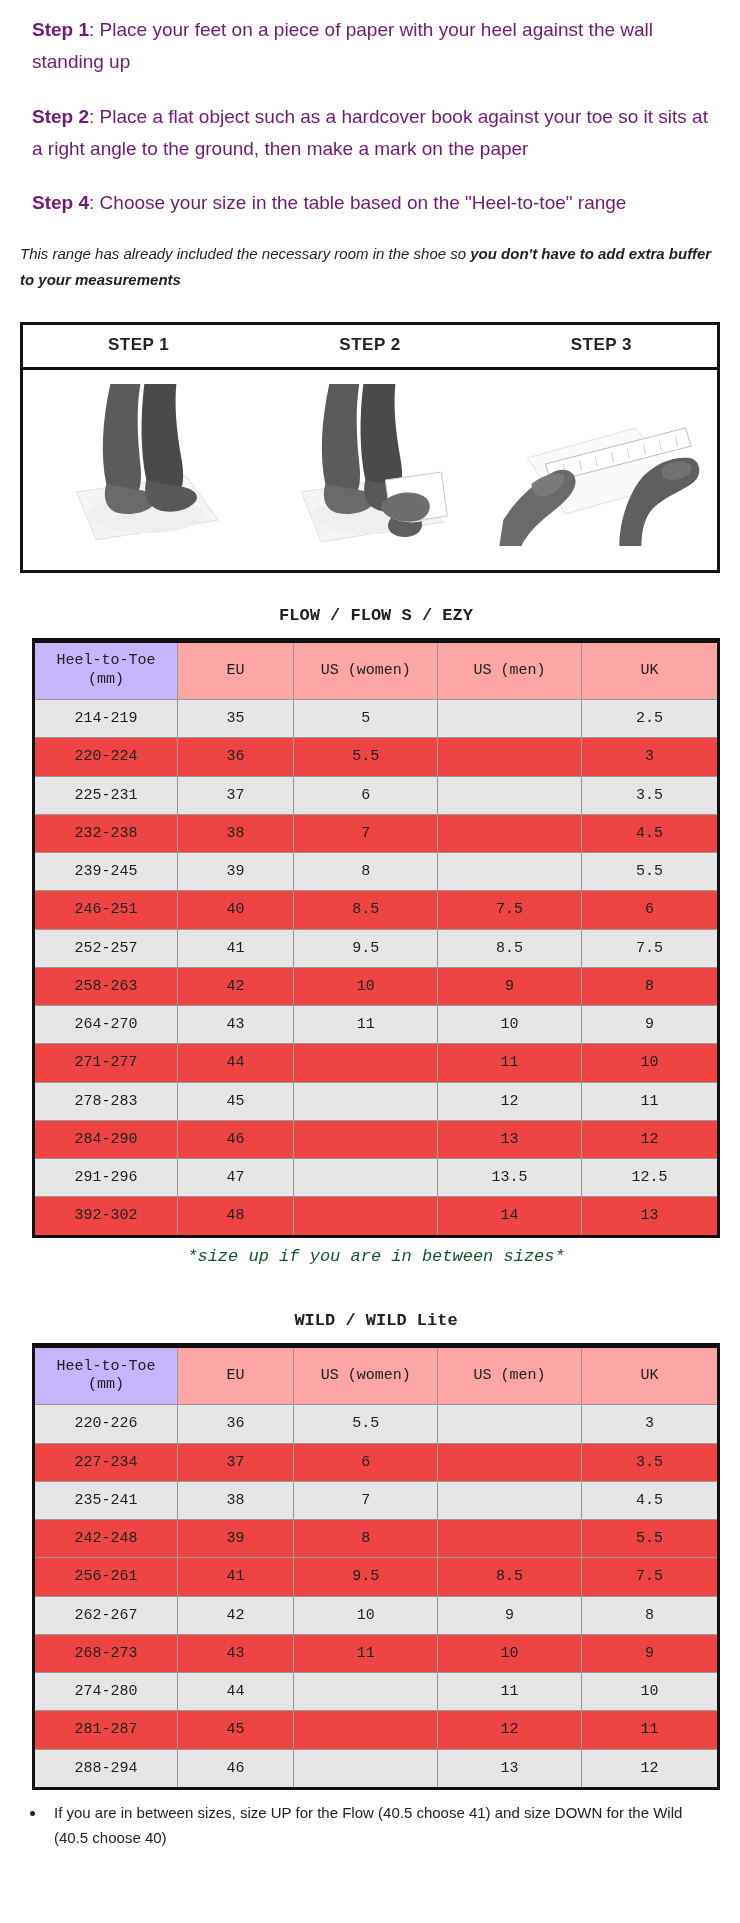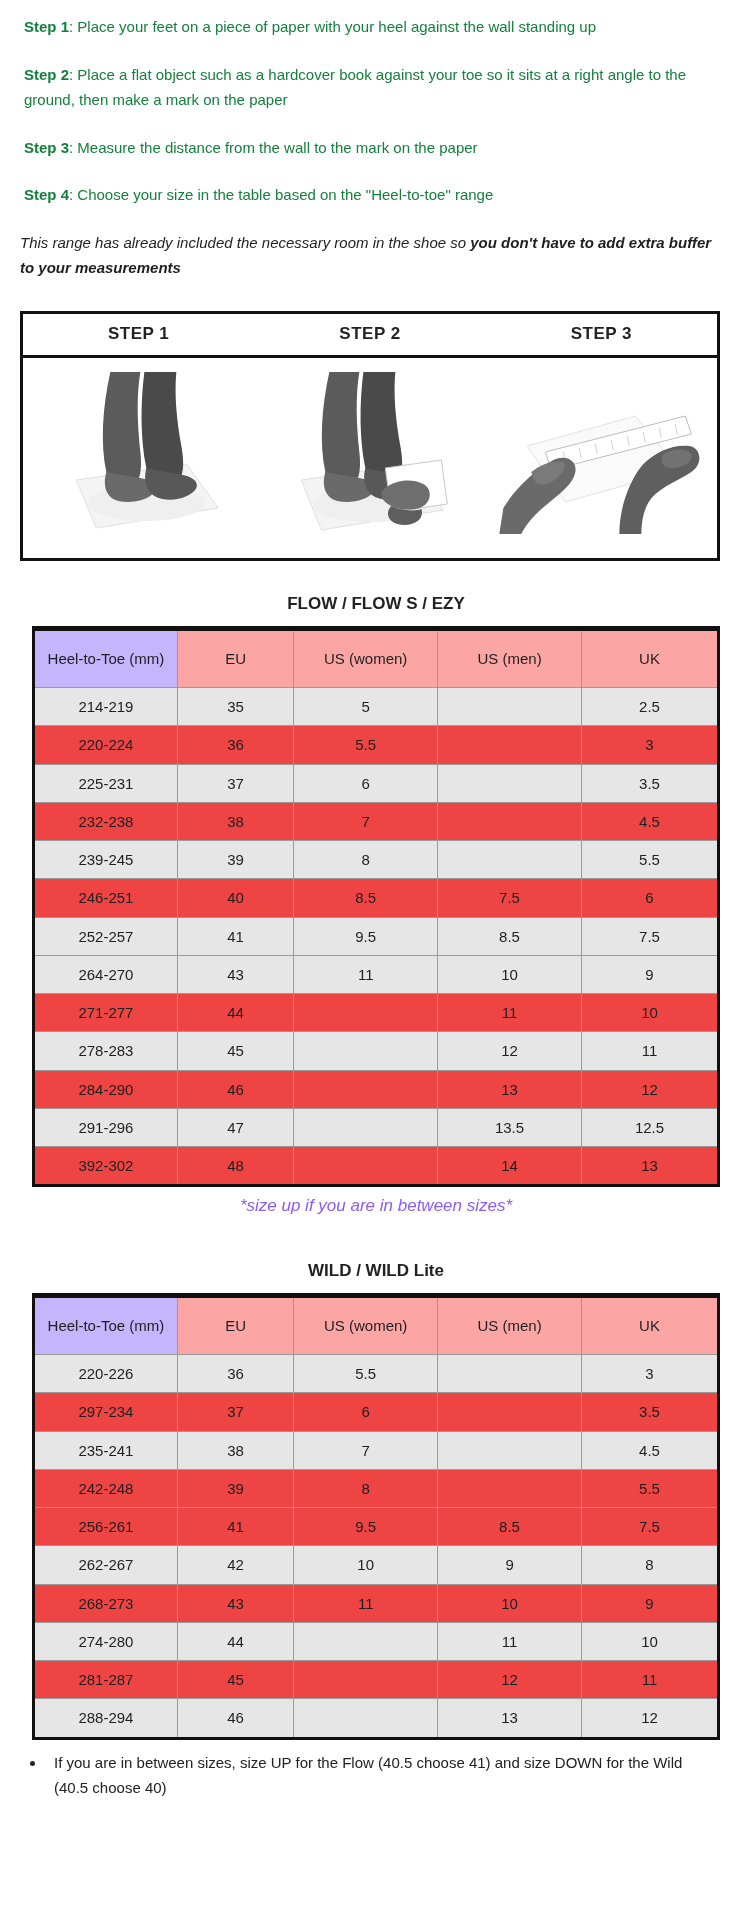--- a/index.html
+++ b/index.html
@@ -13,24 +13,24 @@
     color: #222222;
     font-size: 15px;
     line-height: 1.55;
   }
   .page {
     width: 740px;
     padding: 14px 20px 20px 20px;
   }
   
   .step-line {
-    margin: 0 0 22px 4px;
-    font-size: 15px;
+    margin: 0 0 22px 12px;
+    font-size: 19px;
     line-height: 1.7;
-    color: #15803d;
+    color: #701a75;
   }
   .step-line b { font-weight: bold; }
   .note-line {
     margin: 16px 0 30px 0;
     font-style: italic;
     font-size: 15px;
     line-height: 1.7;
     color: #1f1f1f;
   }
   .note-line .strong { font-weight: bold; }
@@ -61,21 +61,21 @@
   .imgcell {
     flex: 1 1 33.33%;
     height: 178px;
     position: relative;
     overflow: hidden;
     background: #ffffff;
   }
   .imgcell svg { display: block; width: 100%; height: 100%; }
 
   
-  .tbl-wrap { margin: 0 0 6px 12px; }
+  .tbl-wrap { margin: 0 0 6px 12px; font-family: Liberation Mono, monospace; }
   table.size {
     width: 100%;
     border-collapse: collapse;
     border: 3px solid #111111;
     background: #ffffff;
   }
   table.size caption {
     caption-side: top;
     font-weight: bold;
     font-size: 17px;
@@ -105,21 +105,21 @@
   table.size col.c0 { width: 21%; }
   table.size col.c1 { width: 17%; }
   table.size col.c2 { width: 21%; }
   table.size col.c3 { width: 21%; }
   table.size col.c4 { width: 20%; }
   .tbl-note {
     text-align: center;
     font-style: italic;
     font-size: 17px;
     margin: 6px 0 30px 0;
-    color: #8b5cf6;
+    color: #14532d;
   }
 
   
   ul.bullets {
     margin: 10px 0 0 0;
     padding-left: 26px;
   }
   ul.bullets li {
     margin: 0 0 22px 0;
     font-size: 15px;
@@ -130,23 +130,20 @@
 </head>
 <body>
 
 <div class="page">
 
   <p class="step-line">
     <b>Step 1</b><span>: Place your feet on a piece of paper with your heel against the wall standing up</span>
   </p>
   <p class="step-line">
     <b>Step 2</b><span>: Place a flat object such as a hardcover book against your toe so it sits at a right angle to the ground, then make a mark on the paper</span>
-  </p>
-  <p class="step-line">
-    <b>Step 3</b><span>: Measure the distance from the wall to the mark on the paper</span>
   </p>
   <p class="step-line">
     <b>Step 4</b><span>: Choose your size in the table based on the "Heel-to-toe" range</span>
   </p>
 
   <p class="note-line">
     <span>This range has already included the necessary room in the shoe so </span><span class="strong">you don't have to add extra buffer to your measurements</span>
   </p>
 
   <div class="steps-box">
@@ -281,20 +278,27 @@
             <td>7.5</td>
             <td>6</td>
           </tr>
         <tr class="odd">
             <td>252-257</td>
             <td>41</td>
             <td>9.5</td>
             <td>8.5</td>
             <td>7.5</td>
           </tr>
+        <tr class="even">
+            <td>258-263</td>
+            <td>42</td>
+            <td>10</td>
+            <td>9</td>
+            <td>8</td>
+          </tr>
         <tr class="odd">
             <td>264-270</td>
             <td>43</td>
             <td>11</td>
             <td>10</td>
             <td>9</td>
           </tr>
         <tr class="even">
             <td>271-277</td>
             <td>44</td>
@@ -356,21 +360,21 @@
       </thead>
       <tbody>
         <tr class="odd">
             <td>220-226</td>
             <td>36</td>
             <td>5.5</td>
             <td></td>
             <td>3</td>
           </tr>
         <tr class="even">
-            <td>297-234</td>
+            <td>227-234</td>
             <td>37</td>
             <td>6</td>
             <td></td>
             <td>3.5</td>
           </tr>
         <tr class="odd">
             <td>235-241</td>
             <td>38</td>
             <td>7</td>
             <td></td>

